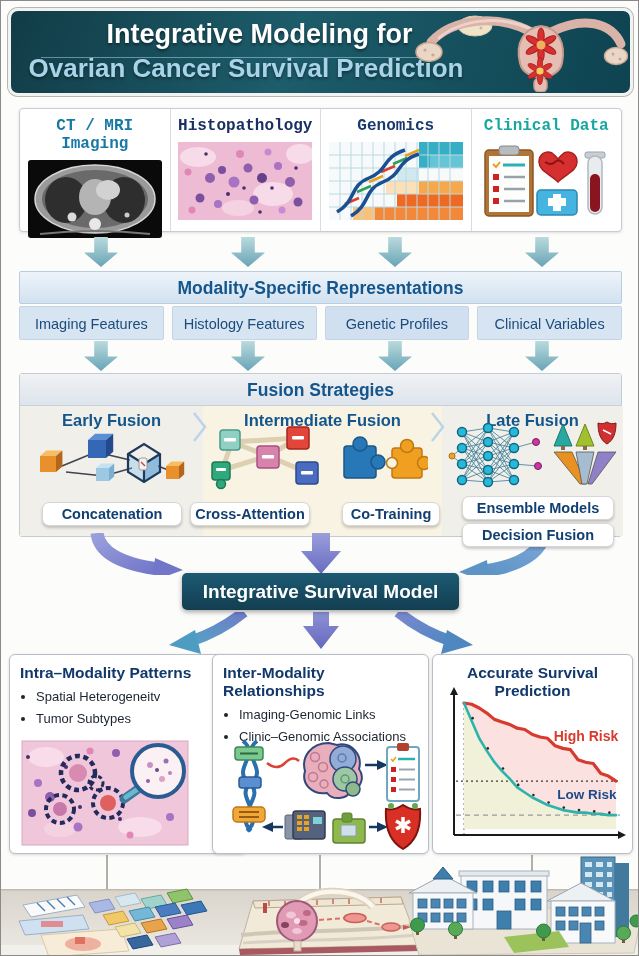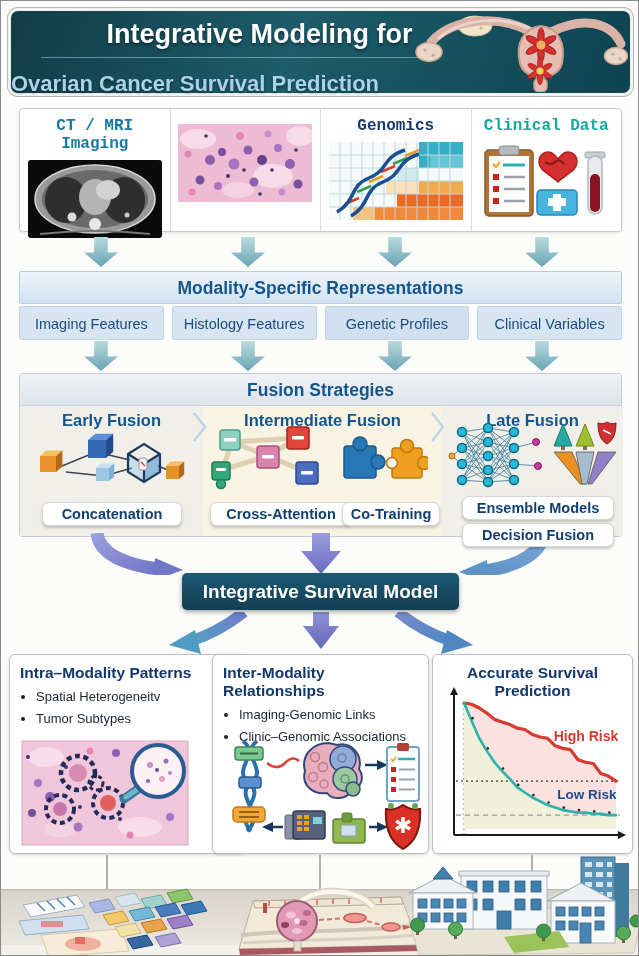--- a/index.html
+++ b/index.html
@@ -7,21 +7,21 @@
   #page{position:relative;width:639px;height:956px;background:#fcfcfb;border:1px solid #8a8a8a;
         font-family:"Liberation Sans",sans-serif;overflow:hidden;}
   .abs{position:absolute;}
   
   #hdr{left:7px;top:7px;width:625px;height:88px;border-radius:10px;
        background:linear-gradient(110deg,#113c47 0%,#1d5c6a 45%,#0e4350 100%);
        border:3px solid #f2f2f0;box-shadow:0 0 0 1px #b5b5b5;}
   #hdr-t1{left:0;top:8px;width:470px;text-align:center;font-size:27px;font-weight:bold;color:#fff;
           text-shadow:0 2px 3px rgba(0,0,0,.45);padding-left:27px;}
   #hdr-div{left:30px;top:46px;width:392px;height:1px;background:rgba(160,212,232,.55);}
-  #hdr-t2{left:0;top:60px;width:470px;text-align:left;font-size:22px;font-weight:bold;color:#a9d3e8;
+  #hdr-t2{left:0;top:42px;width:470px;text-align:center;font-size:26px;font-weight:bold;color:#a9d3e8;
           text-shadow:0 2px 3px rgba(0,0,0,.4);}
   
   #modal{left:18px;top:107px;width:603px;height:124px;background:#fff;border:1px solid #c6ccd4;
          border-radius:4px;box-shadow:0 1px 3px rgba(0,0,0,.12);display:flex;}
   .mcol{flex:1;border-right:1px solid #d7dde4;text-align:center;padding-top:8px;}
   .mcol:last-child{border-right:none;}
   .mtitle{font-size:16px;font-weight:bold;font-family:Liberation Mono, monospace;}
   .mimg{width:134px;height:78px;margin:7px auto 0;display:block;}
   
   .tarrow{width:34px;height:30px;background:linear-gradient(#b9dade,#68a4b5);
@@ -115,20 +115,21 @@
         <ellipse cx="96" cy="40" rx="21" ry="23" fill="#2e2e2e"></ellipse>
         <ellipse cx="67" cy="37" rx="16" ry="18" fill="#b4b4b4"></ellipse>
         <ellipse cx="80" cy="30" rx="12" ry="10" fill="#d2d2d2"></ellipse>
         <circle cx="67" cy="64" r="6" fill="#e8e8e8"></circle>
         <circle cx="44" cy="57" r="4.5" fill="#dcdcdc"></circle>
         <circle cx="99" cy="55" r="2.5" fill="#cccccc"></circle>
         <path d="M12,74 Q67,68 122,74" fill="none" stroke="#777" stroke-width="2"></path>
       </svg>
     </div>
     <div class="mcol">
+      <div class="mtitle" style="color:#1a3060">Histopathology</div>
       <svg class="mimg" viewBox="0 0 134 78">
         <rect width="134" height="78" fill="#edbcd4"></rect>
         <ellipse cx="20" cy="15" rx="18" ry="10" fill="#f7dbe8"></ellipse>
           <ellipse cx="95" cy="52" rx="20" ry="12" fill="#f7dbe8"></ellipse>
         <ellipse cx="60" cy="66" rx="16" ry="8" fill="#f5d2e2"></ellipse>
           <ellipse cx="122" cy="12" rx="14" ry="10" fill="#f7dbe8"></ellipse>
         <circle cx="32" cy="36" r="5" fill="#8f5fae"></circle>
           <circle cx="44" cy="28" r="4" fill="#7a4f9e"></circle>
         <circle cx="56" cy="40" r="5.5" fill="#a873c2"></circle>
           <circle cx="70" cy="26" r="4.5" fill="#8f5fae"></circle>
@@ -314,21 +315,21 @@
       <g stroke-width="1.5">
         <rect x="4" y="14" width="32" height="32" rx="3" fill="#2878b8" stroke="#1a5888"></rect>
         <circle cx="20" cy="12" r="7" fill="#2878b8" stroke="#1a5888"></circle>
         <circle cx="38" cy="30" r="7" fill="#2878b8" stroke="#1a5888"></circle>
         <rect x="52" y="16" width="30" height="30" rx="3" fill="#f0a020" stroke="#c07810"></rect>
         <circle cx="67" cy="14" r="6.5" fill="#f0a020" stroke="#c07810"></circle>
         <circle cx="84" cy="31" r="6.5" fill="#f0a020" stroke="#c07810"></circle>
         <circle cx="52" cy="31" r="5.5" fill="#f8f3e3" stroke="#c07810"></circle>
       </g>
     </svg>
-    <div class="pill" style="left:190px;top:128px;width:142px">Cross-Attention</div>
+    <div class="pill" style="left:170px;top:128px;width:120px">Cross-Attention</div>
     <div class="pill" style="left:322px;top:128px;width:98px">Co-Training</div>
 
     <svg class="abs" style="left:428px;top:46px" width="100" height="74" viewBox="0 0 100 74">
       <g stroke="#1a6888" stroke-width="0.8" opacity="0.85">
         <line x1="14" y1="12" x2="40" y2="8"></line>
           <line x1="14" y1="12" x2="40" y2="22"></line>
           <line x1="14" y1="12" x2="40" y2="36"></line>
           <line x1="14" y1="12" x2="40" y2="50"></line>
           <line x1="14" y1="12" x2="40" y2="62"></line>
         <line x1="14" y1="28" x2="40" y2="8"></line>

